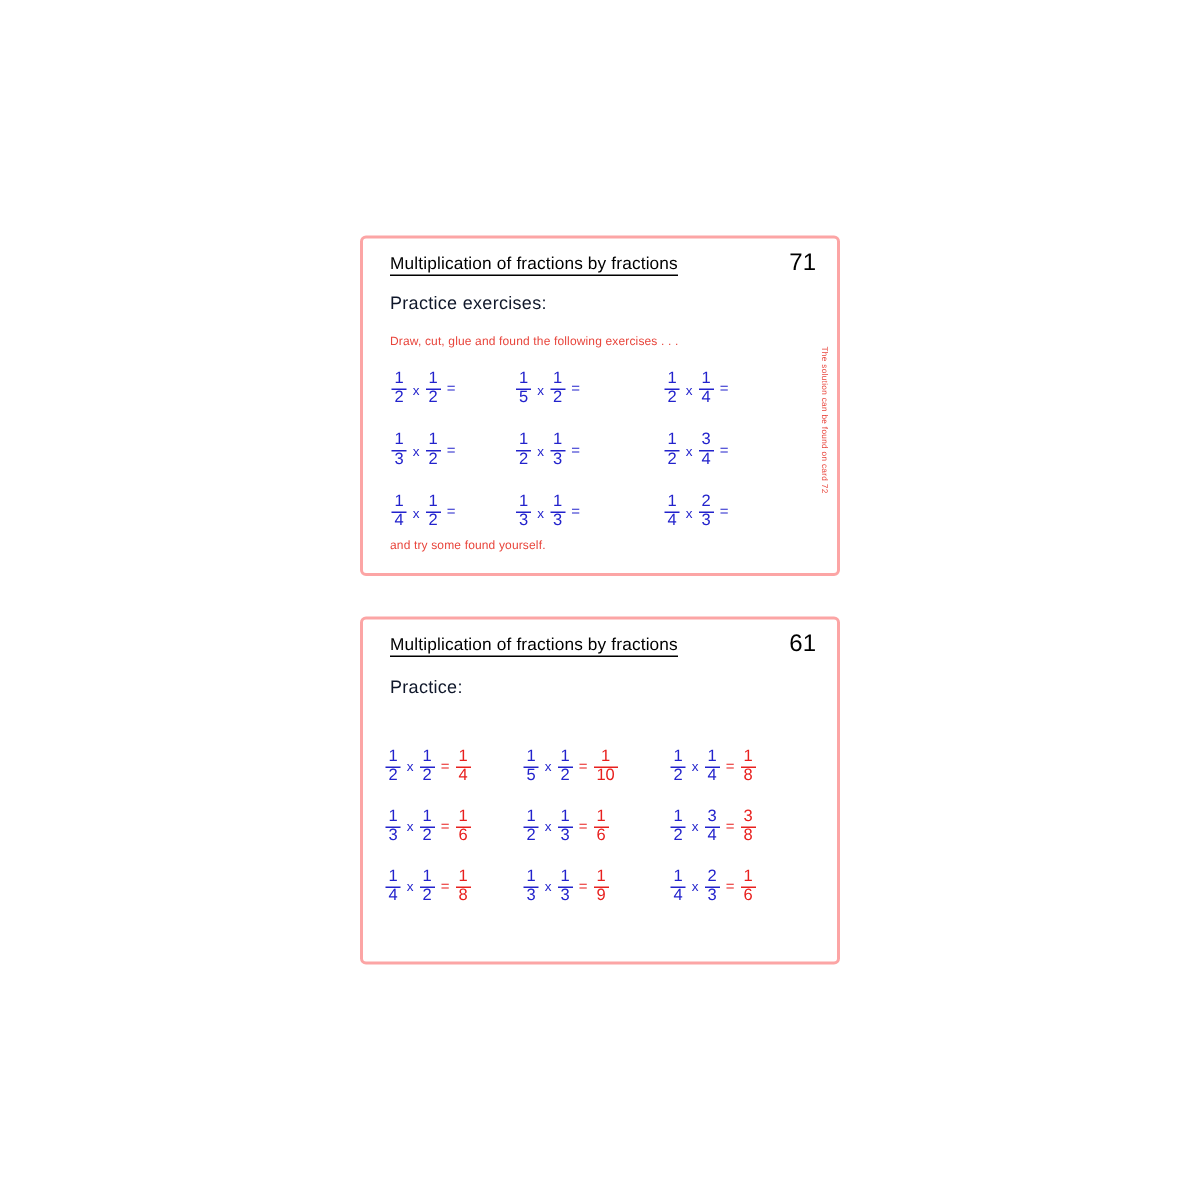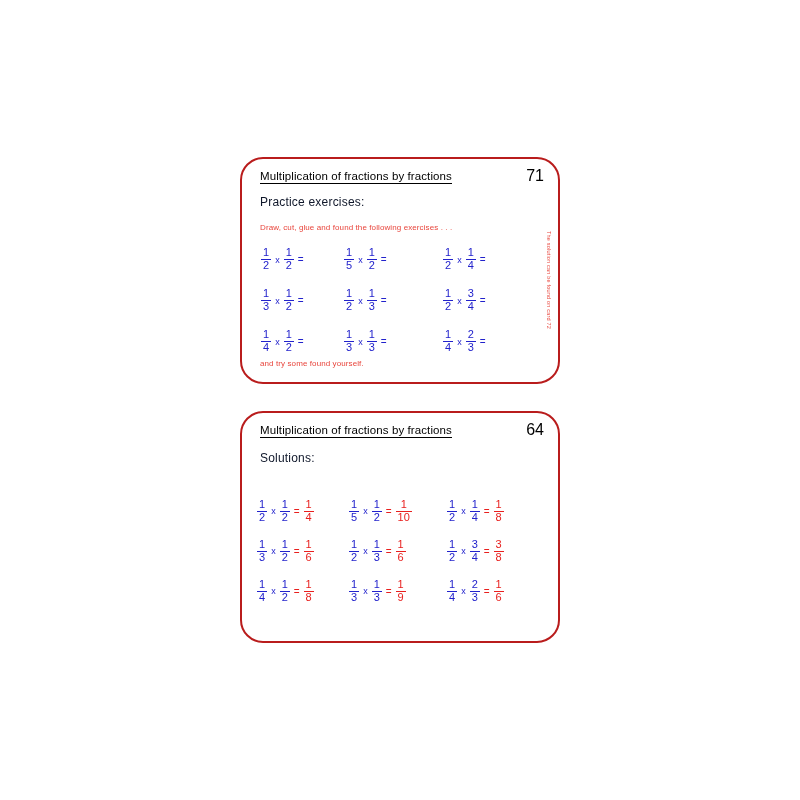--- a/index.html
+++ b/index.html
@@ -19,22 +19,22 @@
     position: absolute;
     left: 0;
     top: 0;
     width: 800px;
     height: 800px;
   }
 
   .card {
     position: absolute;
     background: #ffffff;
-    border: 2px solid #b91c1c;
-    border-radius: 23px;
+    border: 2px solid #fca5a5;
+    border-radius: 4px;
     box-sizing: border-box;
   }
 
   #card-practice {
     left: 240px;
     top: 157px;
     width: 320px;
     height: 227px;
   }
 
@@ -297,23 +297,23 @@
 
     </div>
 
     <div class="instruction" id="practice-footer">and try some found yourself.</div>
   </div>
 
   <div class="card" id="card-solutions">
 
     <div class="card-title">Multiplication of fractions by fractions</div>
 
-    <div class="card-number">64</div>
-
-    <div class="section-label" id="solutions-section-label">Solutions:</div>
+    <div class="card-number">61</div>
+
+    <div class="section-label" id="solutions-section-label">Practice:</div>
 
     <div class="rows" id="solutions-rows">
 
       <div class="exp-row sol">
         <div class="exp c1">
           <span class="frac">
             <span class="num">1</span>
             <span class="den">2</span>
           </span>
           <span class="op">x</span>

